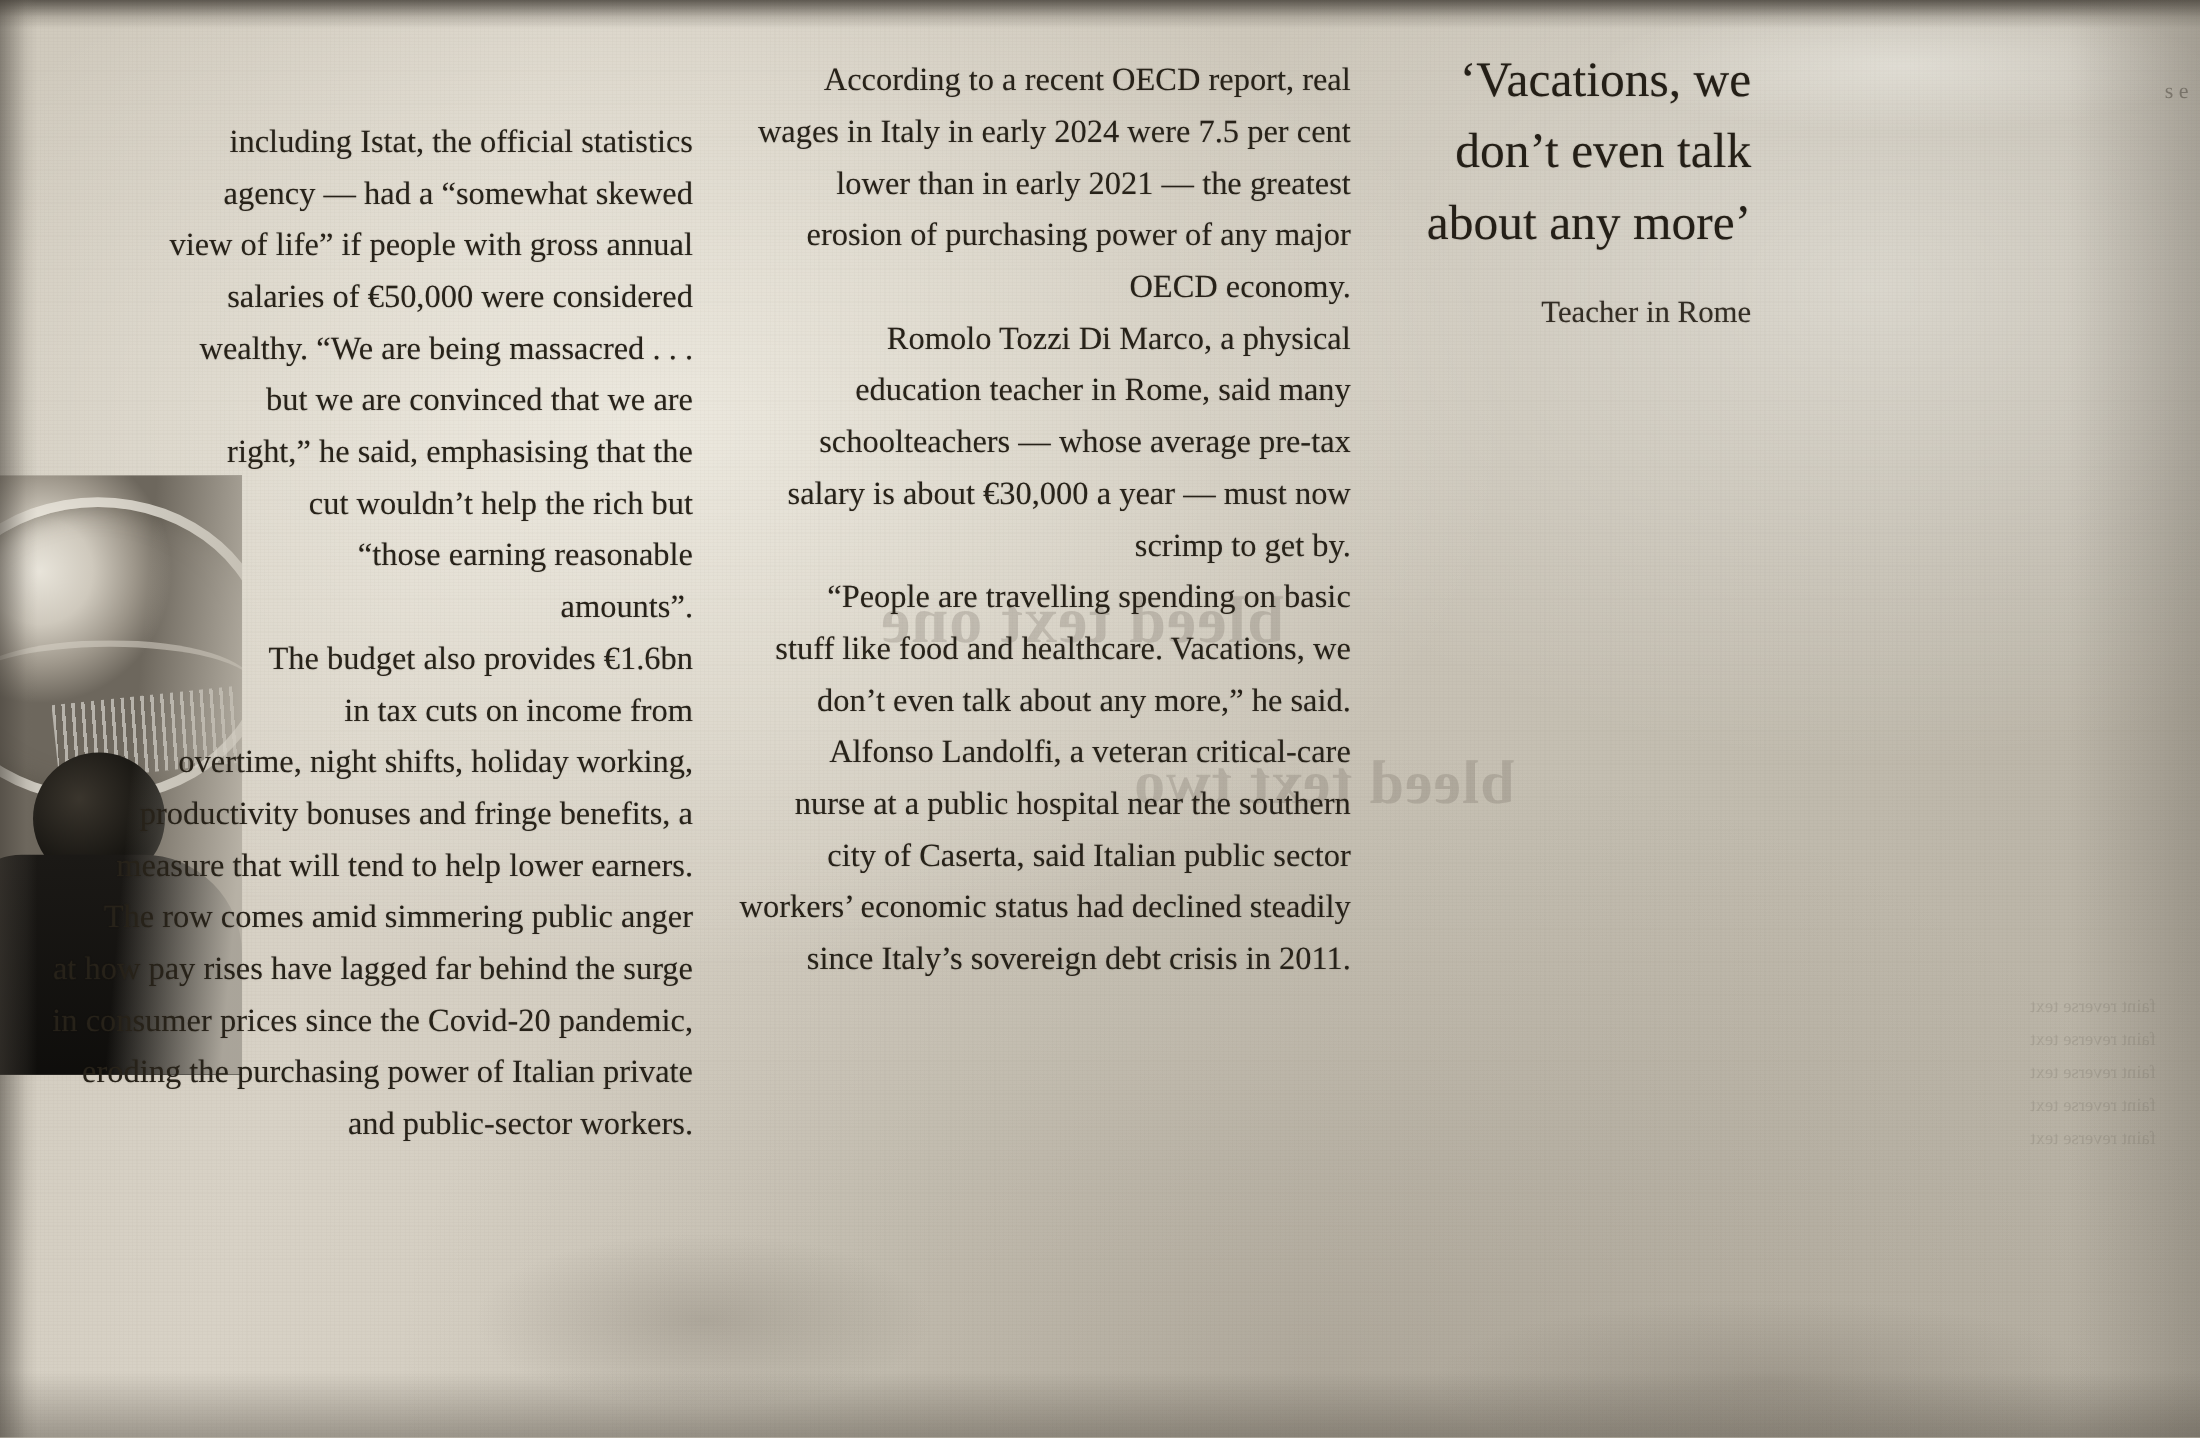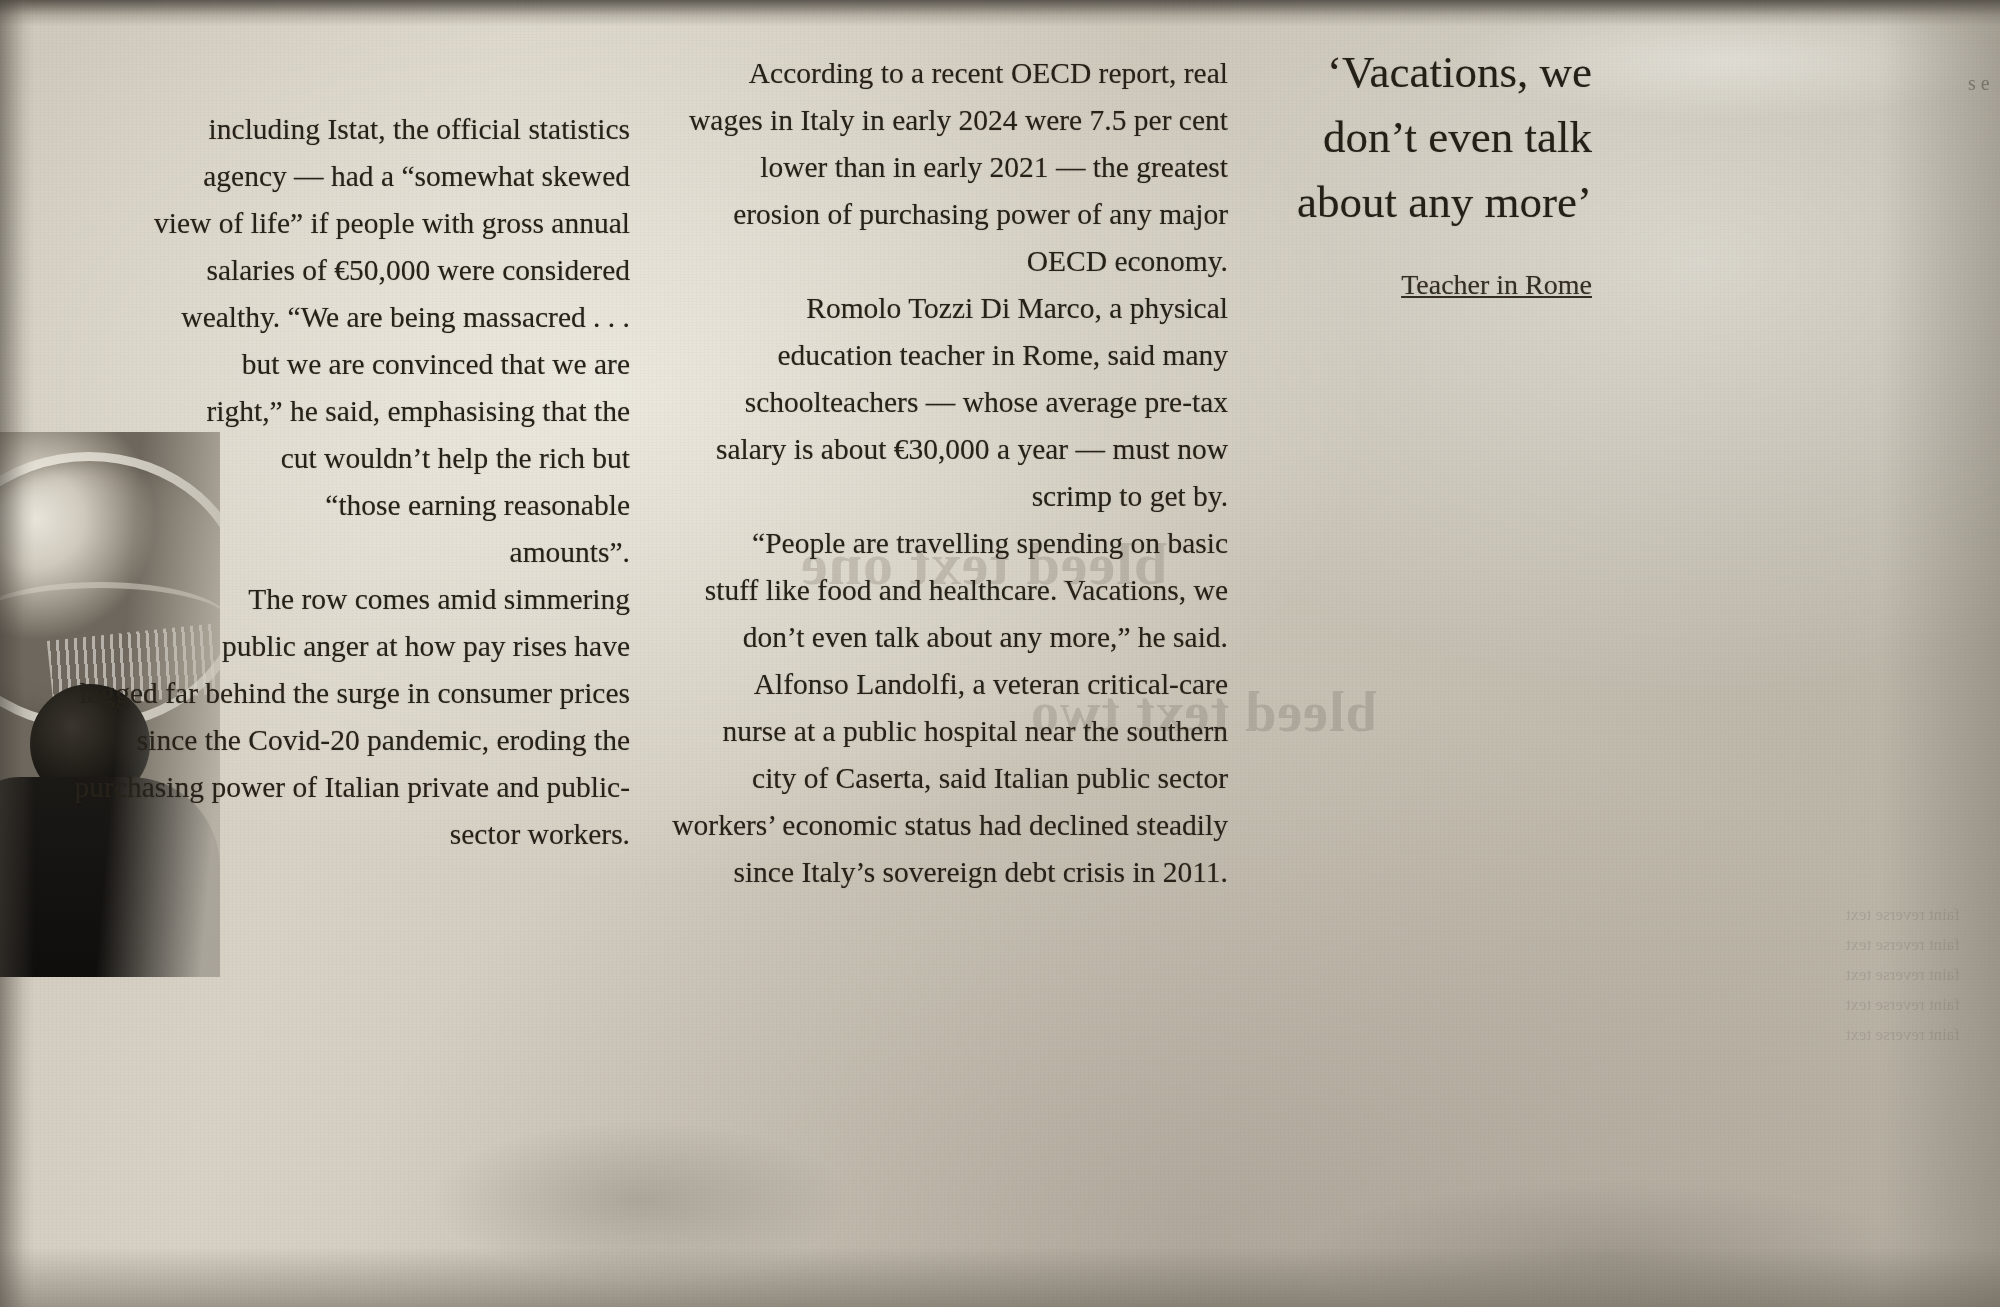--- a/index.html
+++ b/index.html
@@ -193,21 +193,20 @@
     font-size: 45px;
     line-height: 65px;
     color: #241f17;
     margin: 0;
   }
   .pull-attrib {
     margin-top: 30px;
     font-size: 28px;
     line-height: 40px;
     color: #332d24;
-    text-decoration: underline;
   }
 
   
   #sliver {
     position: absolute;
     top: 60px;
     right: 6px;
     width: 26px;
     color: rgba(75,69,60,0.55);
     font-size: 20px;
@@ -252,20 +251,21 @@
       <div class="ph-stripes"></div>
       <div class="ph-head"></div>
       <div class="ph-body"></div>
     </div>
     <div class="ph-fade"></div>
   </div>
 
   <div class="col body-col" id="col-1">
     <div class="photo-float"></div>
     <p>including Istat, the official statistics agency — had a “somewhat skewed view of life” if people with gross annual sala­ries of €50,000 were considered wealthy. “We are being massa­cred . . . but we are convinced that we are right,” he said, emphasising that the cut wouldn’t help the rich but “those earning reasonable amounts”.</p>
+    <p>The budget also provides €1.6bn in tax cuts on income from overtime, night shifts, holiday working, productivity bonuses and fringe benefits, a measure that will tend to help lower earners.</p>
     <p>The row comes amid sim­mering public anger at how pay rises have lagged far behind the surge in consumer prices since the Covid-20 pan­demic, eroding the purchasing power of Italian private and public-sector workers.</p>
   </div>
 
   <div class="col body-col" id="col-2">
     <p>According to a recent OECD report, real wages in Italy in early 2024 were 7.5 per cent lower than in early 2021 — the greatest erosion of purchasing power of any major OECD economy.</p>
     <p>Romolo Tozzi Di Marco, a physical education teacher in Rome, said many schoolteachers — whose average pre-tax salary is about €30,000 a year — must now scrimp to get by.</p>
     <p>“People are travelling spending on basic stuff like food and healthcare. Vacations, we don’t even talk about any more,” he said.</p>
     <p>Alfonso Landolfi, a veteran critical-care nurse at a public hospital near the southern city of Caserta, said Italian public sector workers’ economic status had declined steadily since Italy’s sover­eign debt crisis in 2011.</p>
   </div>
 

